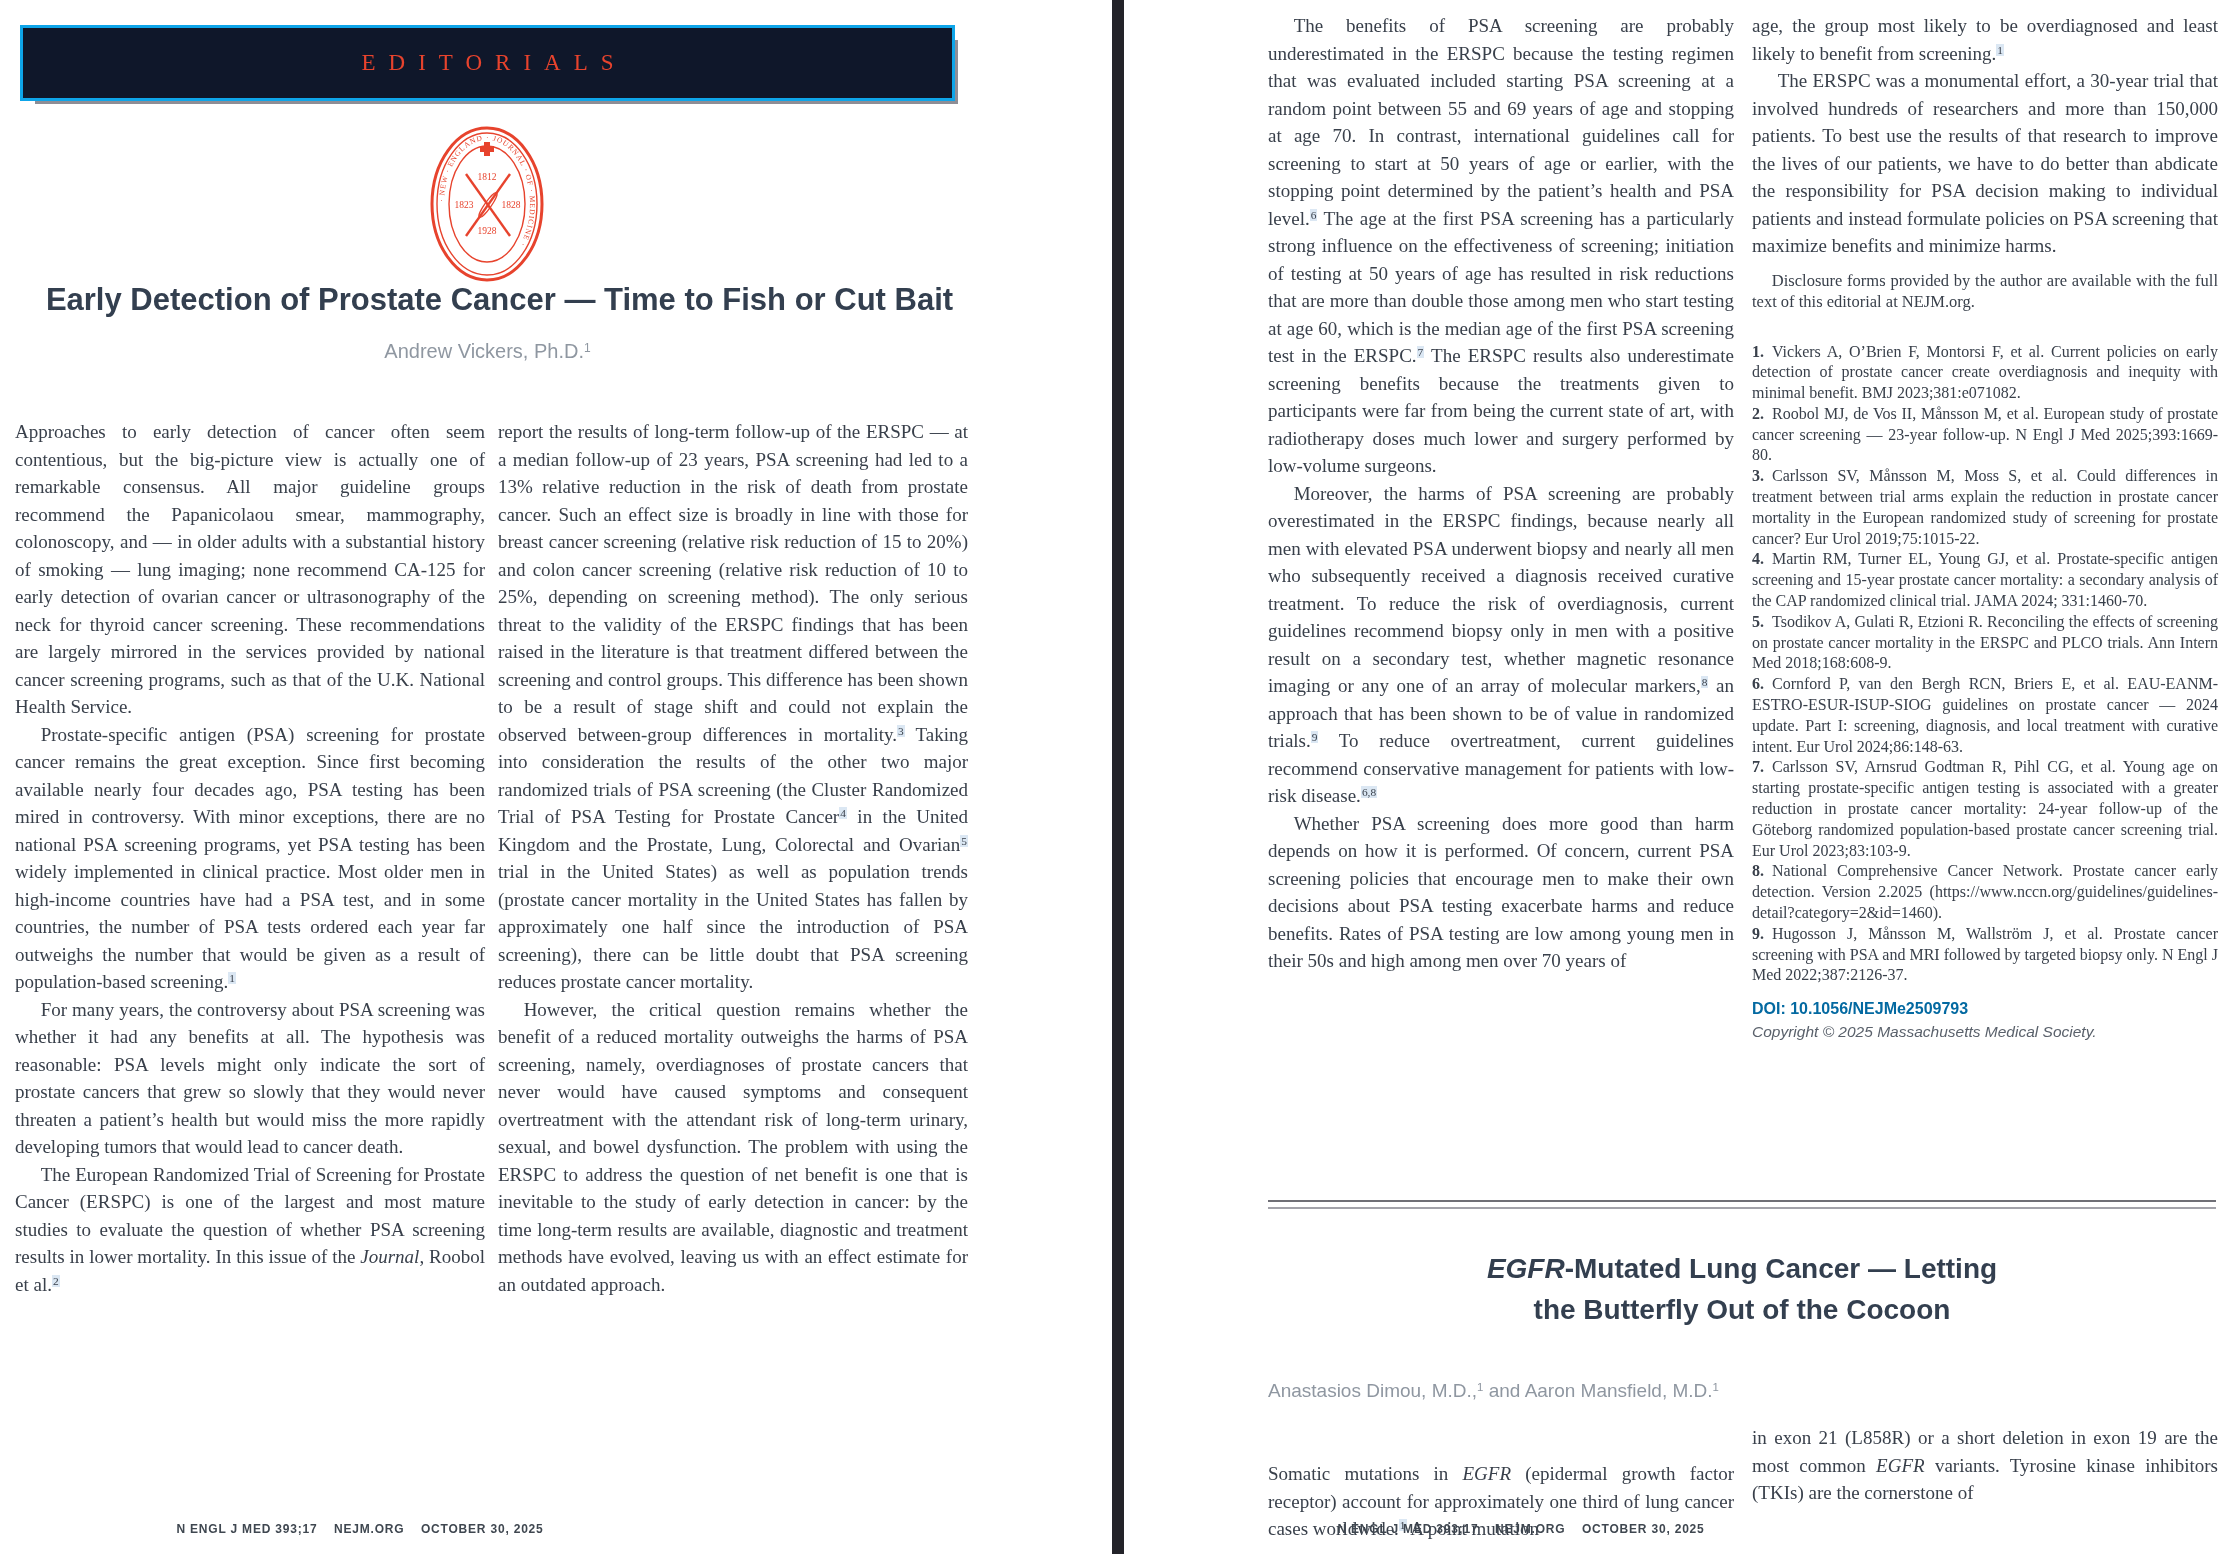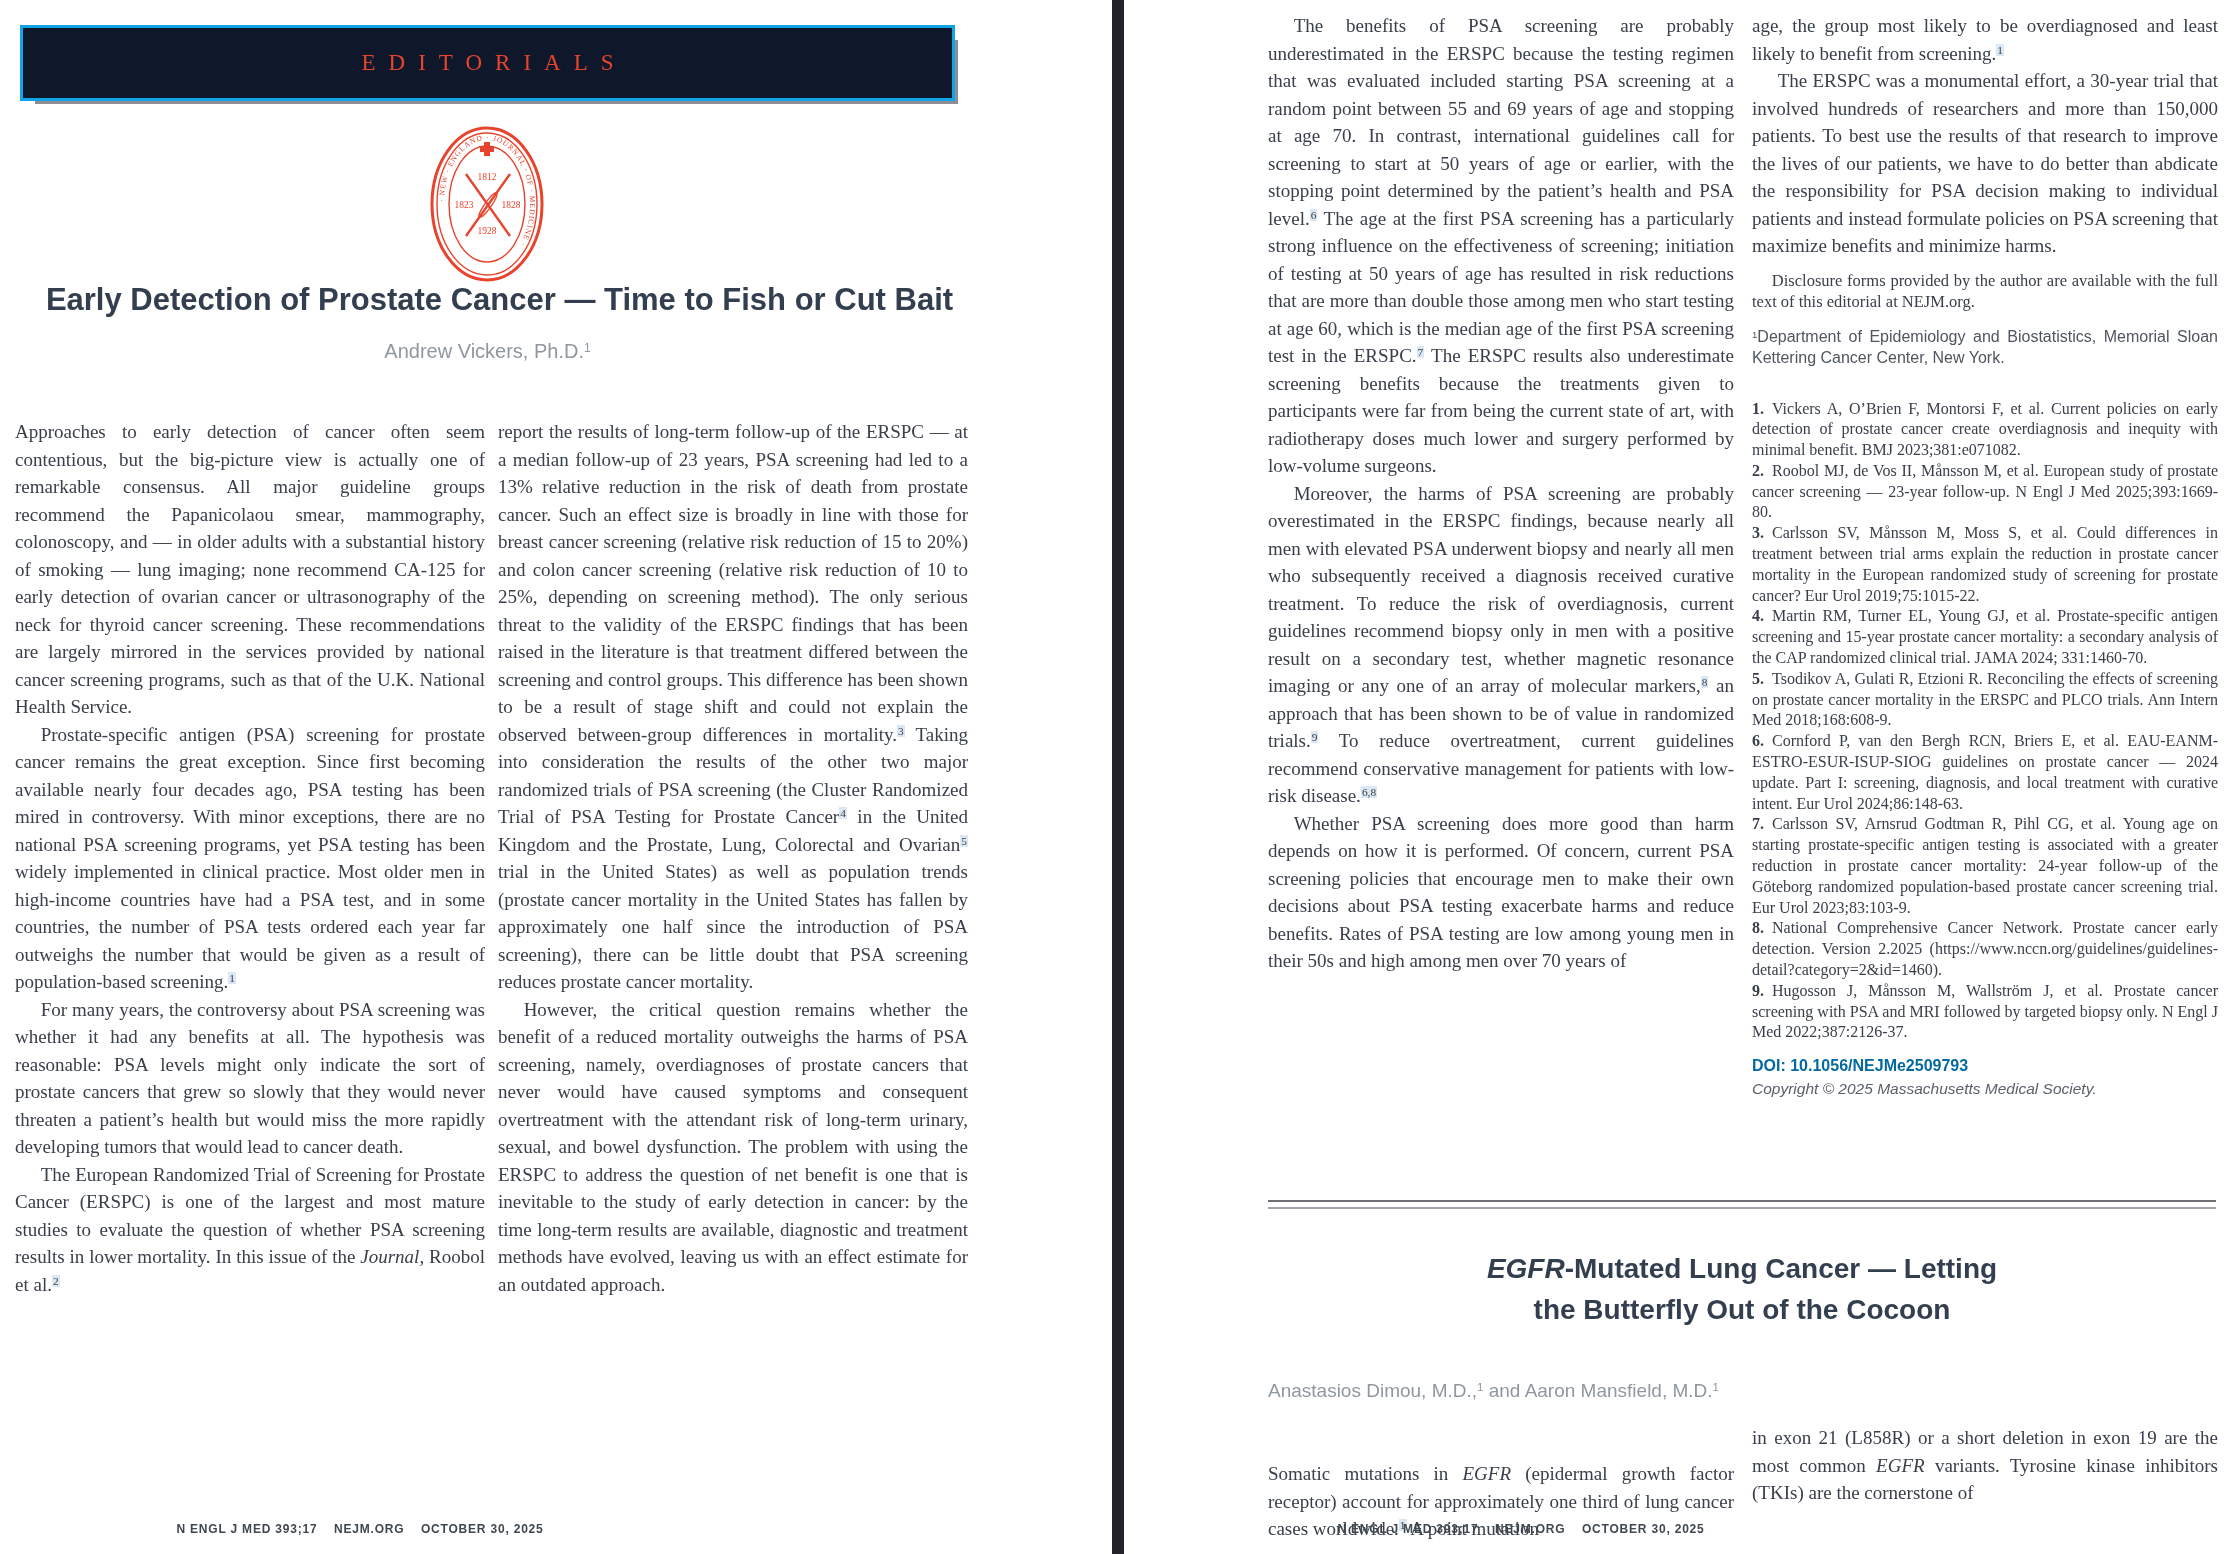--- a/index.html
+++ b/index.html
@@ -134,21 +134,20 @@
         <p class="para indent">Whether PSA screening does more good than harm depends on how it is performed. Of concern, current PSA screening policies that encourage men to make their own decisions about PSA testing exacerbate harms and reduce benefits. Rates of PSA testing are low among young men in their 50s and high among men over 70 years of</p>
       </div>
 
     <div class="abs" id="col4wrap" style="left:628px;">
       <div class="bodytext">
 
       <p class="para">age, the group most likely to be overdiagnosed and least likely to benefit from screening.<sup>1</sup></p>
           <p class="para indent">The ERSPC was a monumental effort, a 30-year trial that involved hundreds of researchers and more than 150,000 patients. To best use the results of that research to improve the lives of our patients, we have to do better than abdicate the responsibility for PSA decision making to individual patients and instead formulate policies on PSA screening that maximize benefits and minimize harms.</p>
         </div>
       <p class="disclosure">Disclosure forms provided by the author are available with the full text of this editorial at NEJM.org.</p>
-      <p class="affiliation"><sup>1</sup>Department of Epidemiology and Biostatistics, Memorial Sloan Kettering Cancer Center, New York.</p>
       <div class="refs">
 
       <p class="ref"><b>1.</b><span>Vickers A, O’Brien F, Montorsi F, et al. Current policies on early detection of prostate cancer create overdiagnosis and inequity with minimal benefit. BMJ 2023;381:e071082.</span></p>
           <p class="ref"><b>2.</b><span>Roobol MJ, de Vos II, Månsson M, et al. European study of prostate cancer screening — 23-year follow-up. N Engl J Med 2025;393:1669-80.</span></p>
           <p class="ref"><b>3.</b><span>Carlsson SV, Månsson M, Moss S, et al. Could differences in treatment between trial arms explain the reduction in prostate cancer mortality in the European randomized study of screening for prostate cancer? Eur Urol 2019;75:1015-22.</span></p>
           <p class="ref"><b>4.</b><span>Martin RM, Turner EL, Young GJ, et al. Prostate-specific antigen screening and 15-year prostate cancer mortality: a secondary analysis of the CAP randomized clinical trial. JAMA 2024; 331:1460-70.</span></p>
           <p class="ref"><b>5.</b><span>Tsodikov A, Gulati R, Etzioni R. Reconciling the effects of screening on prostate cancer mortality in the ERSPC and PLCO trials. Ann Intern Med 2018;168:608-9.</span></p>
           <p class="ref"><b>6.</b><span>Cornford P, van den Bergh RCN, Briers E, et al. EAU-EANM-ESTRO-ESUR-ISUP-SIOG guidelines on prostate cancer — 2024 update. Part I: screening, diagnosis, and local treatment with curative intent. Eur Urol 2024;86:148-63.</span></p>
           <p class="ref"><b>7.</b><span>Carlsson SV, Arnsrud Godtman R, Pihl CG, et al. Young age on starting prostate-specific antigen testing is associated with a greater reduction in prostate cancer mortality: 24-year follow-up of the Göteborg randomized population-based prostate cancer screening trial. Eur Urol 2023;83:103-9.</span></p>
           <p class="ref"><b>8.</b><span>National Comprehensive Cancer Network. Prostate cancer early detection. Version 2.2025 (https://www.nccn.org/guidelines/guidelines-detail?category=2&amp;id=1460).</span></p>

